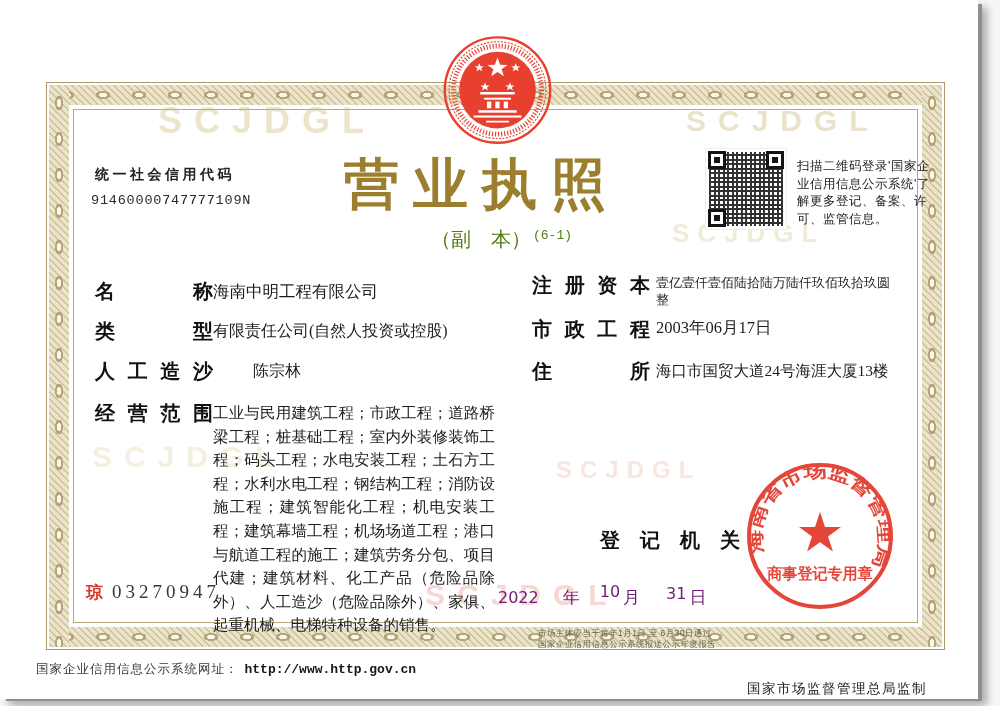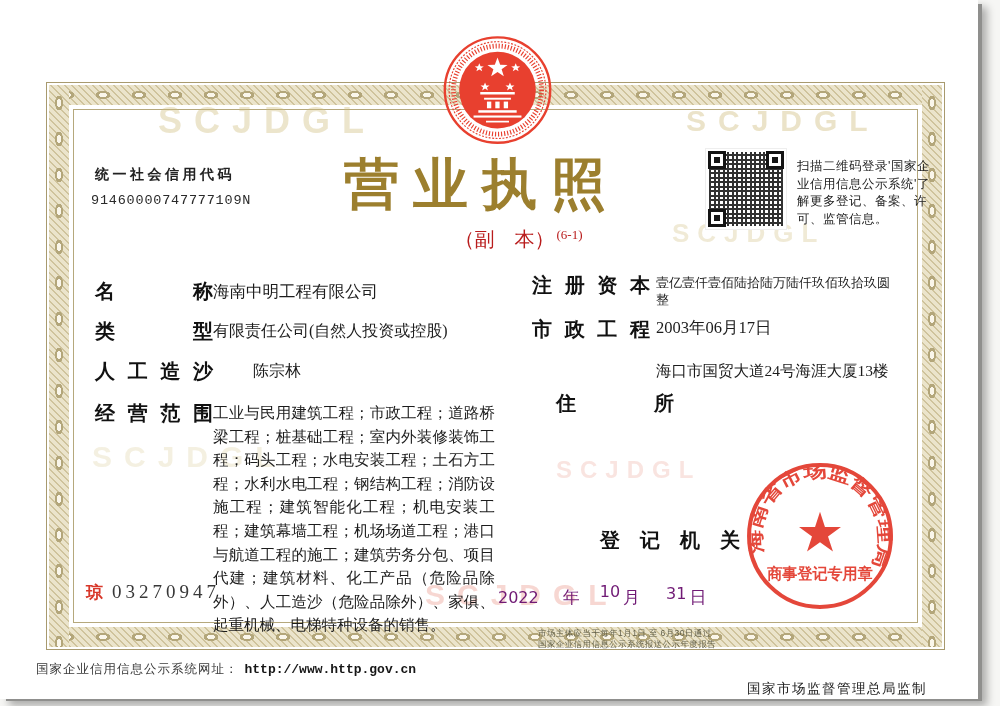--- a/index.html
+++ b/index.html
@@ -40,22 +40,22 @@
   .emblem { position:absolute; left:440px; top:32px; z-index:6; }
 
   
   .credit-label { position:absolute; left:95px; top:166px; font-size:14px; font-weight:bold;
                   letter-spacing:3.5px; color:#222; }
   .credit-code  { position:absolute; left:91px; top:193px; font-size:13.5px;
                   font-family:"Liberation Mono", monospace; letter-spacing:.8px; color:#2a2a2a; }
   .doc-title { position:absolute; left:330px; top:148px; width:345px; 
                font-family:"Liberation Serif", serif; font-weight:bold; font-size:55px;
                letter-spacing:14px; text-indent:14px; color:#9c7f2e; }
-  .doc-subtitle { position:absolute; left:346px; top:226px; width:345px; text-align:center;
-                  font-size:20px; color:#b91c1c; font-family:Liberation Serif, serif; }
+  .doc-subtitle { position:absolute; left:329px; top:226px; width:345px; text-align:center;
+                  font-size:20px; color:#4d7c0f; font-family:Liberation Mono, monospace; }
   .copy-index { font-size:13px; position:relative; top:-7px; margin-left:2px; }
 
   
   .qr { position:absolute; left:705px; top:148px; width:82px; height:82px; background:#fff;
         border:1px solid #eee; }
   .qr-noise { position:absolute; inset:3px; opacity:.88;
     background-image:
       repeating-linear-gradient(90deg, #161616 0 2px, transparent 2px 5px),
       repeating-linear-gradient(0deg, #161616 0 2px, transparent 2px 5px);
     background-size: 9px 7px, 7px 9px; }
@@ -70,21 +70,21 @@
             width:118px; text-align:justify; text-align-last:justify; }
   .fvalue { position:absolute; font-family:"Liberation Serif", serif; color:#1c1c1c; }
   .l-name  { left:95px; top:278px; } .v-name  { left:213px; top:281px; font-size:16.5px; }
   .l-type  { left:95px; top:318px; } .v-type  { left:213px; top:321px; font-size:16px; }
   .l-legal { left:95px; top:358px; } .v-legal { left:213px; top:361px; font-size:16px;padding-left:40px; }
   .l-scope { left:95px; top:400px; } .v-scope { left:213px; top:401px; width:282px;
              font-size:15.5px; line-height:23.6px; text-align:justify; }
   .l-cap   { left:532px; top:272px; } .v-cap  { left:656px; top:274px; width:242px;
              font-size:13px; line-height:17px; }
   .l-est   { left:532px; top:316px; } .v-est  { left:656px; top:317px; font-size:16.5px; }
-  .l-addr  { left:556px; top:358px;margin-top:32px; } .v-addr { left:656px; top:361px; font-size:15.5px; }
+  .l-addr  { left:532px; top:358px; } .v-addr { left:656px; top:361px; font-size:15.5px; }
 
   
   .l-authority { left:600px; top:527px; width:140px; }
   .seal { position:absolute; left:744px; top:460px; z-index:8; opacity:.93; mix-blend-mode:multiply; }
   .reg-date { position:absolute; left:498px; top:586px; font-size:17px; color:#701a75;
               font-family:"Liberation Serif", serif; white-space:nowrap; }
   .reg-date .num { font-family:"DejaVu Sans", sans-serif; font-size:16px; }
   .reg-date .m { position:relative; top:-6px; } .reg-date .d { position:relative; top:-4px; }
   .sp1{margin-right:24px;} .sp2{margin-right:20px;} .sp3{margin-right:3px;}
   .sp4{margin-right:26px;} .sp5{margin-right:3px;}

